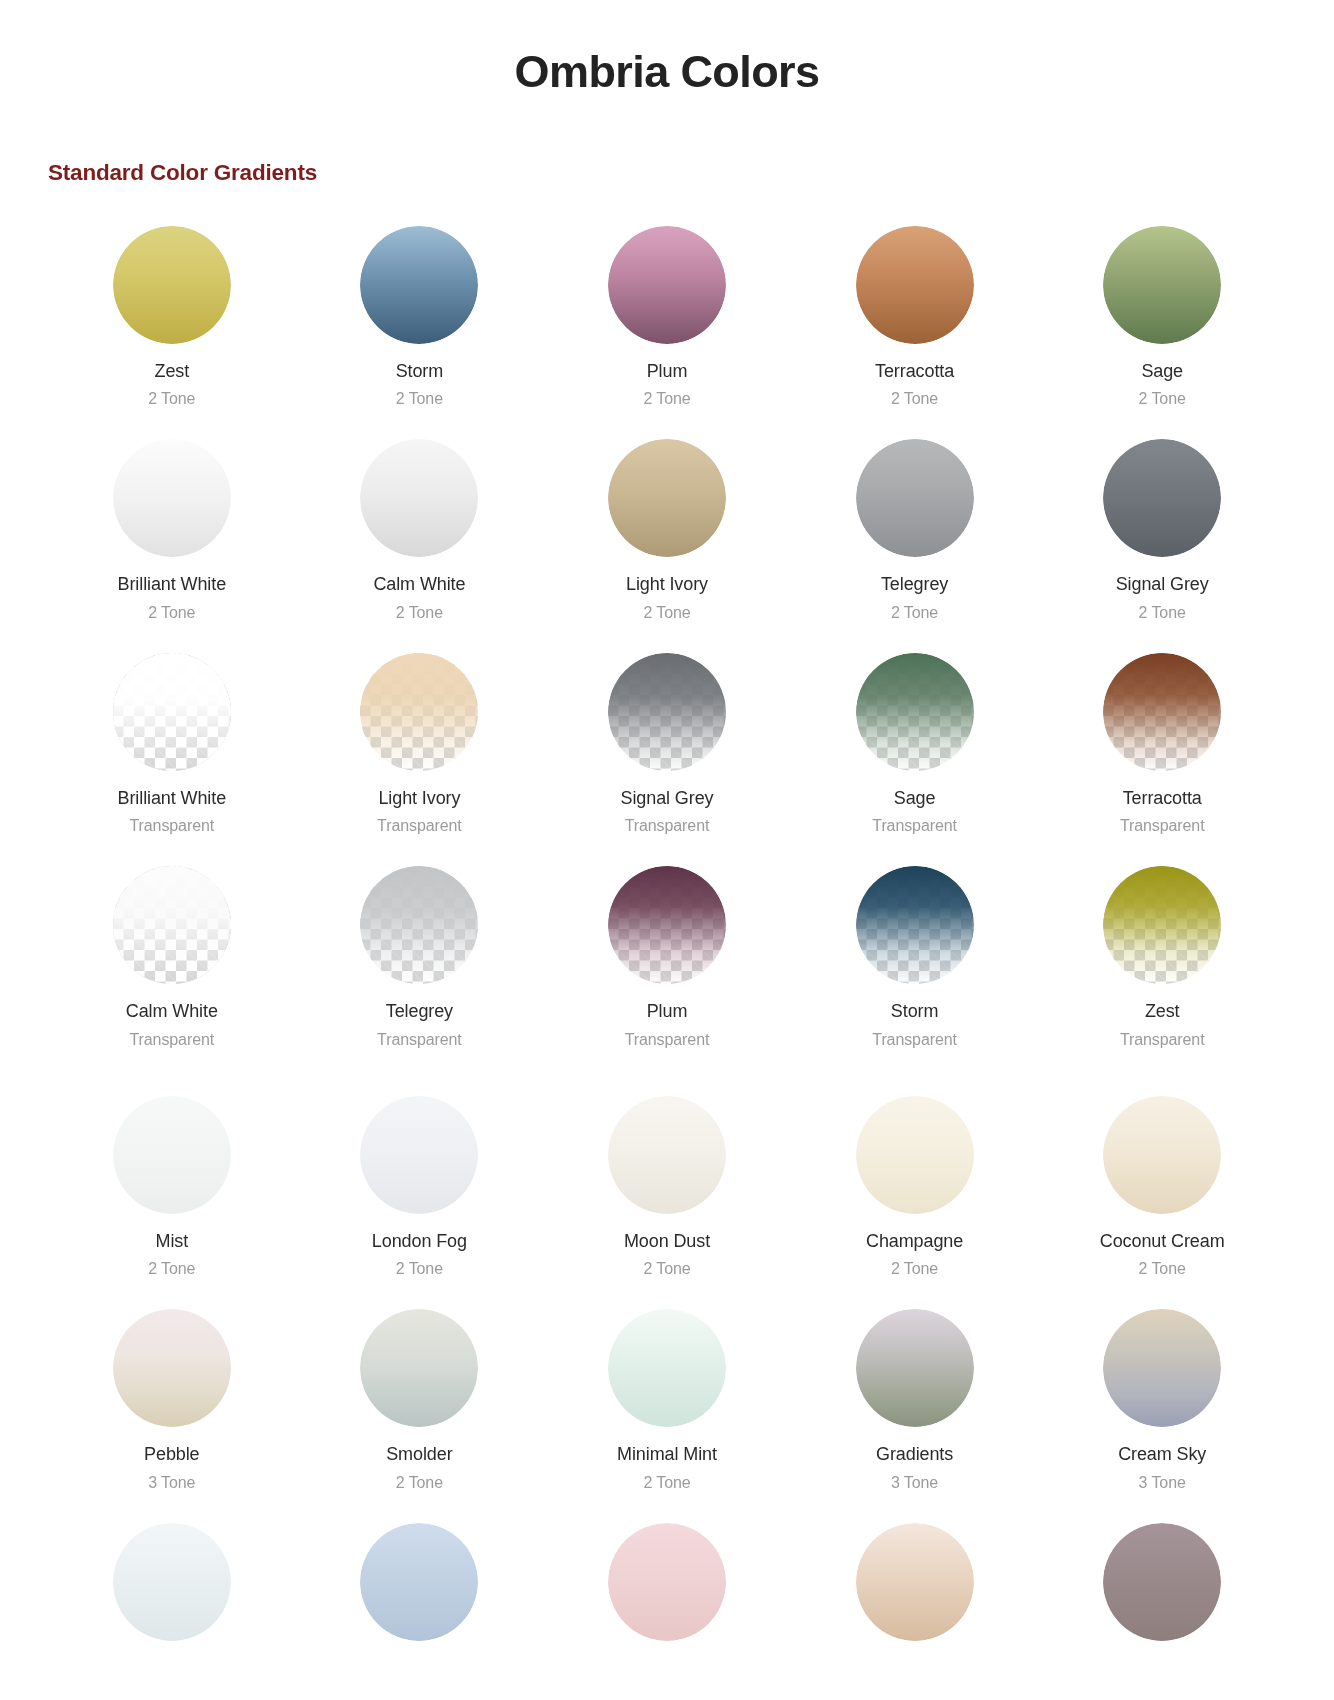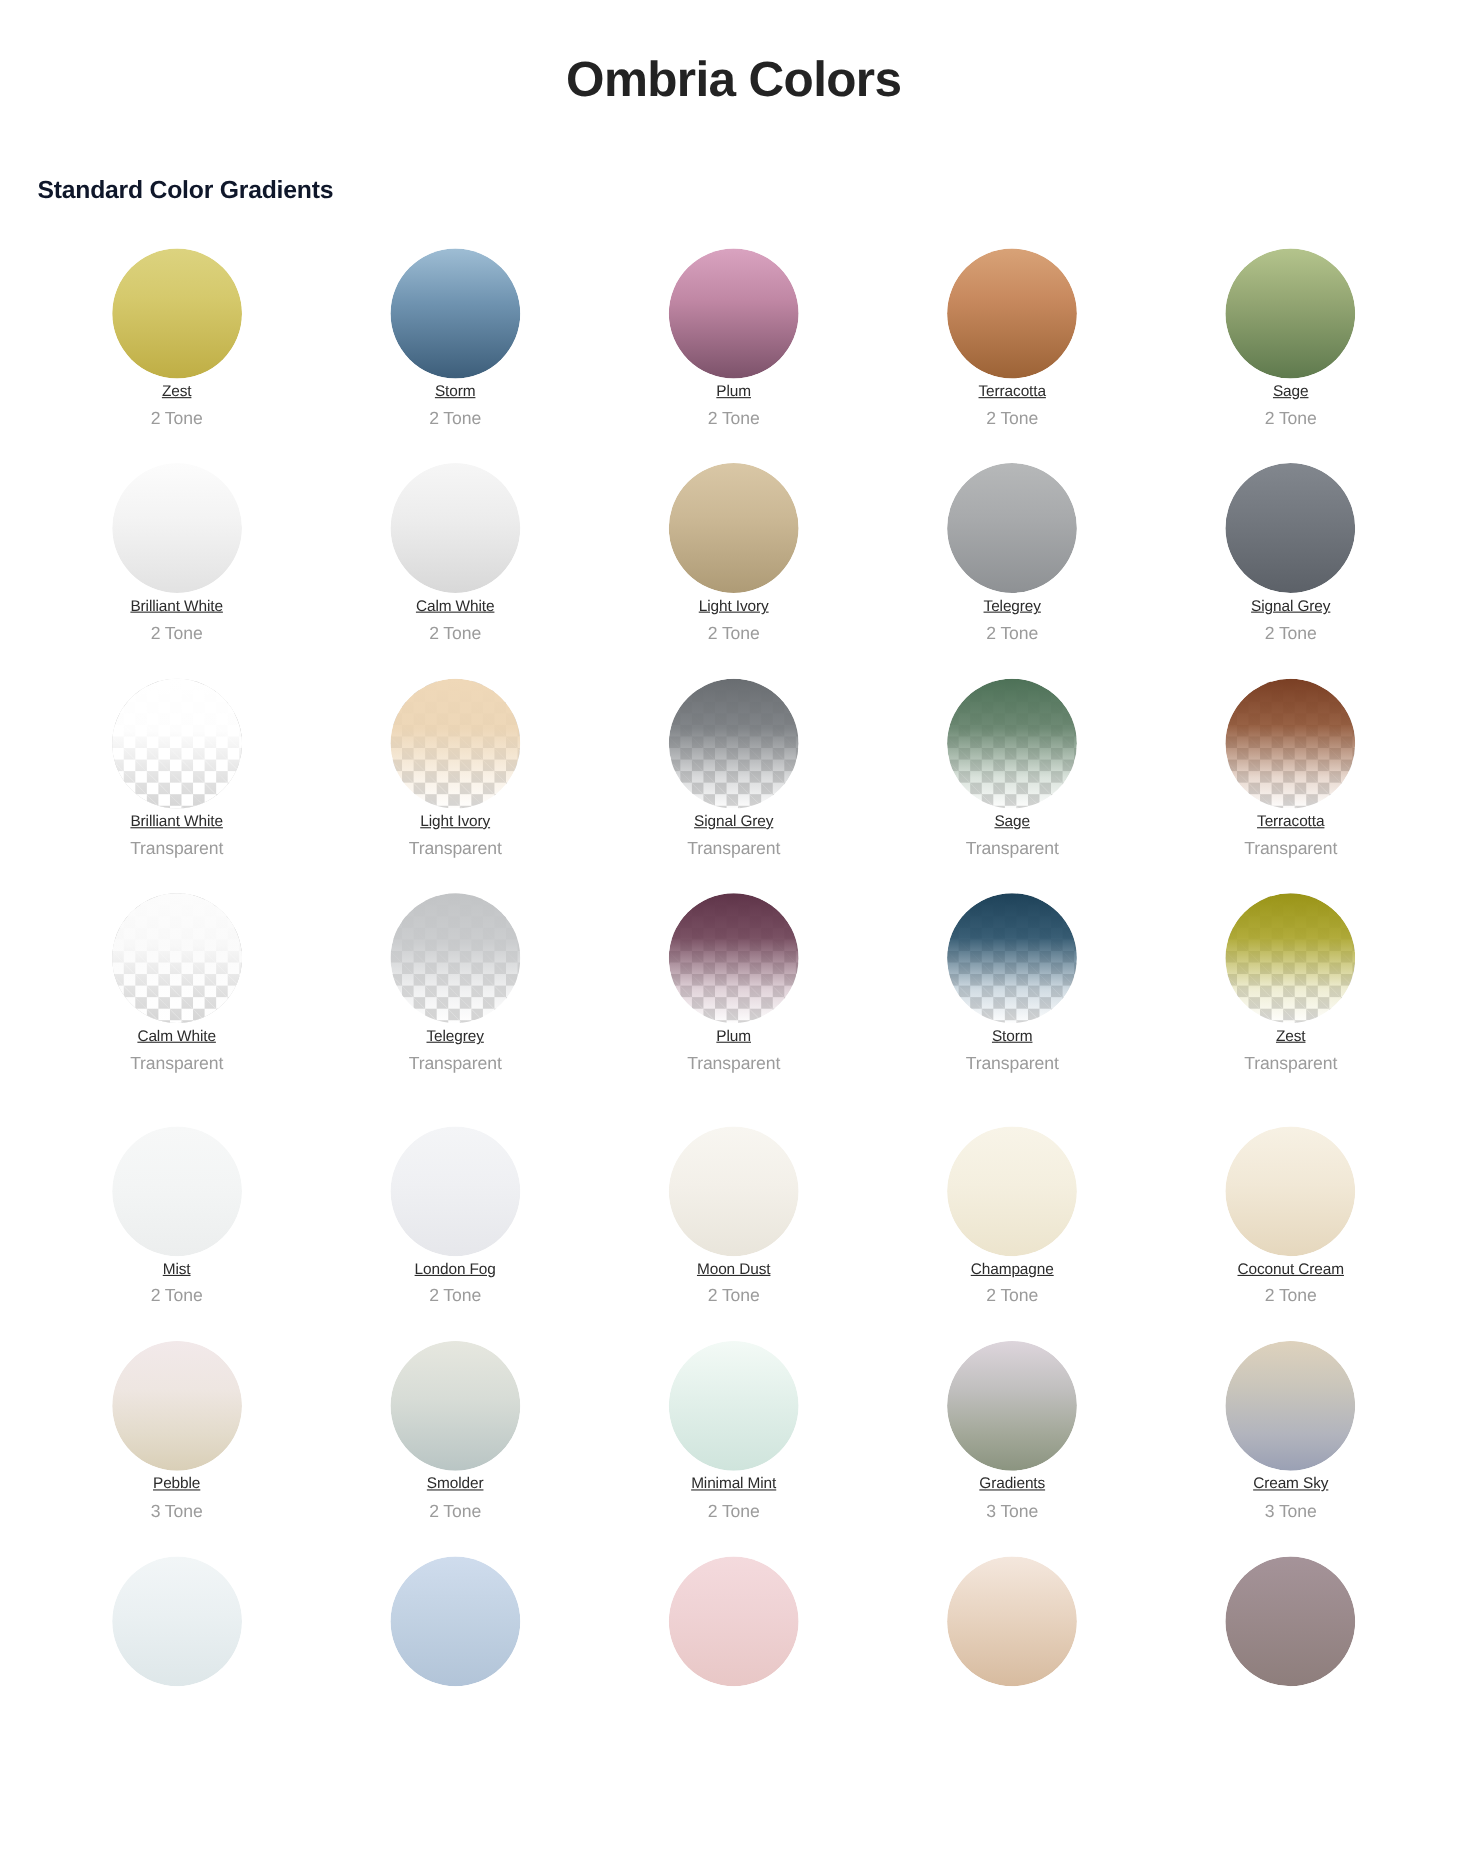--- a/index.html
+++ b/index.html
@@ -14,41 +14,41 @@
     font-family: "Liberation Sans", sans-serif;
     color: #2b2b2b;
     -webkit-font-smoothing: antialiased;
   }
 
   .page {
     width: 1334px;
     height: 1700px;
     position: relative;
     box-sizing: border-box;
-    padding: 0 34px;
+    padding: 0 48px;
   }
 
   
   .page-title {
     text-align: center;
     font-size: 45px;
     font-weight: 700;
     letter-spacing: -0.6px;
     color: #232323;
     margin: 0;
     padding-top: 46px;
     line-height: 1.15;
   }
 
   
   .section-heading {
     font-size: 22.5px;
     font-weight: 700;
     letter-spacing: -0.2px;
-    color: #0f172a;
+    color: #7f1d1d;
     margin: 0;
     padding: 0;
   }
   .section-standard { margin-top: 62px; }
   .section-additional { margin-top: 36px; }
 
   
   .swatch-grid {
     display: grid;
     grid-template-columns: repeat(5, 1fr);
@@ -89,28 +89,27 @@
     position: absolute;
     inset: 0;
     border-radius: 50%;
     z-index: 1;
   }
   .swatch-disc.outlined {
     box-shadow: inset 0 0 0 1px #c9c9c9;
   }
 
   .swatch-name {
-    margin-top: 3px;
-    font-size: 14px;
+    margin-top: 16px;
+    font-size: 18px;
     font-weight: 500;
     color: #2b2b2b;
     text-align: center;
     line-height: 1.25;
     letter-spacing: -0.1px;
-    text-decoration: underline;
   }
   .swatch-tone {
     margin-top: 7px;
     font-size: 16px;
     font-weight: 400;
     color: #9b9b9b;
     text-align: right;
     line-height: 1.25;
     letter-spacing: -0.1px;
   }

